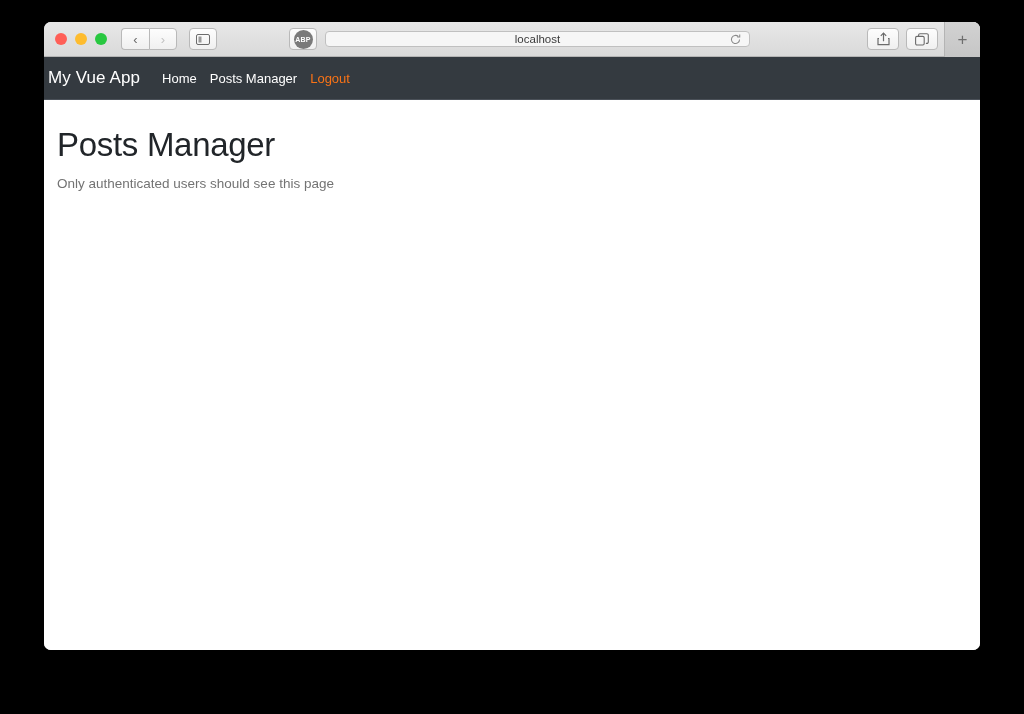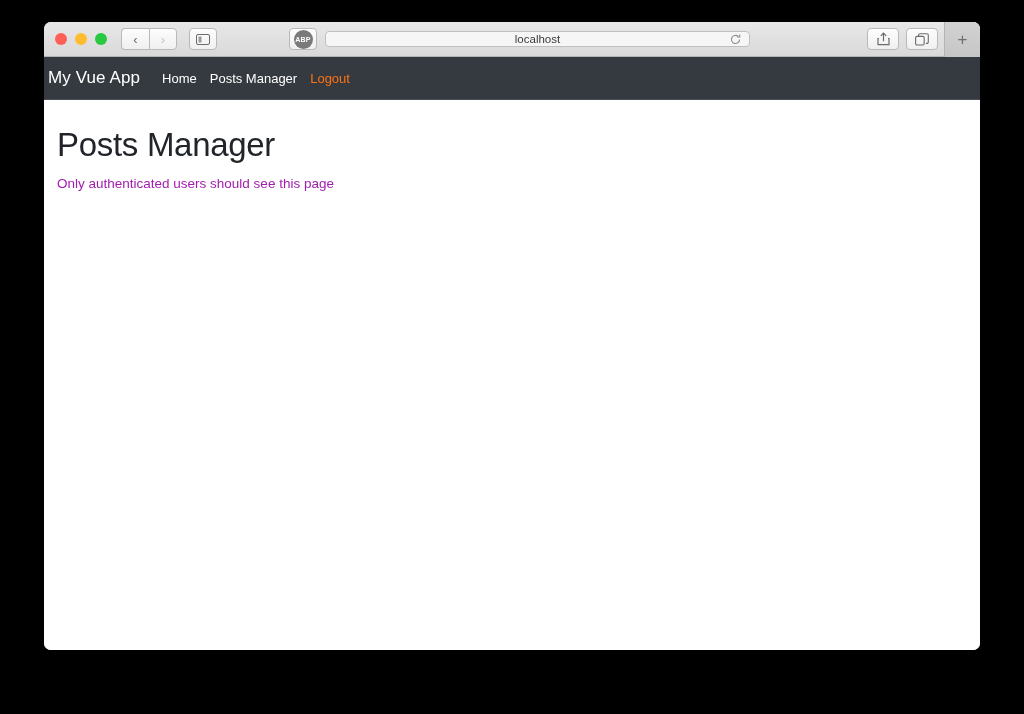--- a/index.html
+++ b/index.html
@@ -172,21 +172,21 @@
   .page-title {
     font-size: 33px;
     font-weight: 400;
     color: #212529;
     letter-spacing: -0.3px;
     line-height: 1.15;
   }
   .page-subtitle {
     margin-top: 12px;
     font-size: 13.5px;
-    color: #a21caf;
+    color: #737373;
   }
 </style>
 </head>
 <body>
 
 <div class="browser-window">
 
   <div class="toolbar">
 
     <div class="traffic-lights">

